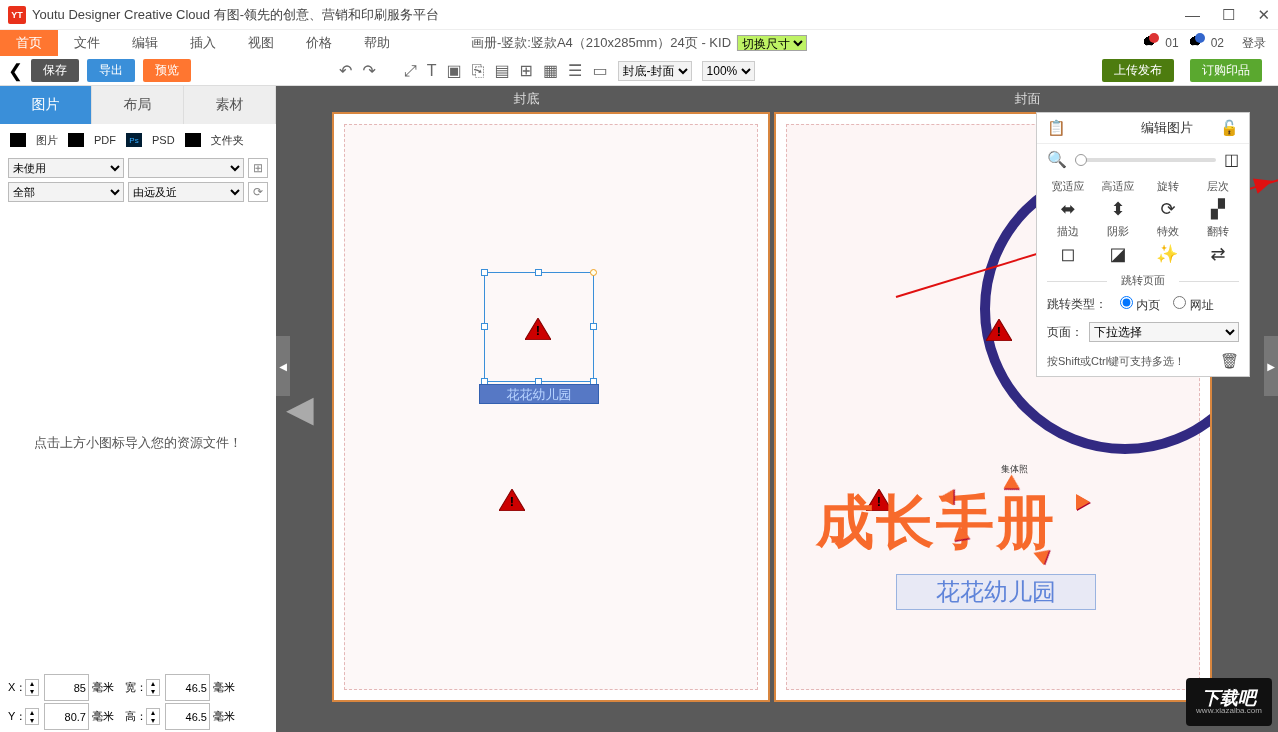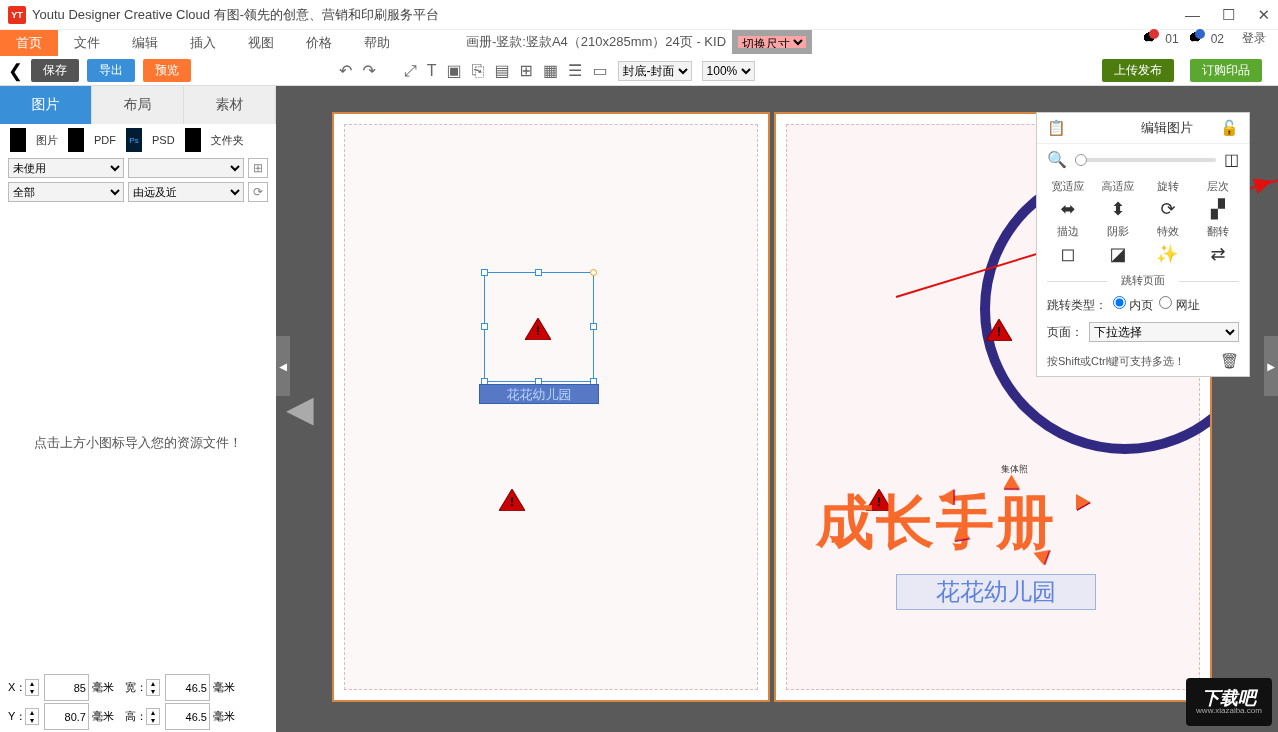--- a/index.html
+++ b/index.html
@@ -1,25 +1,25 @@
 <!DOCTYPE html>
 <html><head>
 <meta charset="utf-8">
 <style>
 * { margin: 0; padding: 0; box-sizing: border-box; font-family: "Microsoft YaHei", Arial, sans-serif; }
 body { width: 1278px; height: 732px; background: #fff; overflow: hidden; position: relative; }
 .titlebar { height: 30px; display: flex; align-items: center; padding: 0 8px; background: #fff; border-bottom: 1px solid #eee; }
 .titlebar .logo { width: 18px; height: 18px; background: #e9311b; color: #fff; font-size: 9px; display: flex; align-items: center; justify-content: center; margin-right: 6px; border-radius: 2px; font-weight: bold;}
 .titlebar .title { font-size: 13px; color: #444; }
 .titlebar .win-controls { margin-left: auto; display: flex; gap: 22px; font-size: 15px; color: #555; }
-.menubar { height: 26px; display: flex; align-items: flex-start; background: #fff; position: relative; }
+.menubar { height: 26px; display: flex; align-items: center; background: #fff; position: relative; }
 .menubar .menu-item { padding: 0 16px; font-size: 13px; color: #555; line-height: 26px; cursor: pointer; }
 .menubar .menu-item.active { background: #ff7630; color: #fff; }
 .menubar .doc-title { position: absolute; left: 50%; transform: translateX(-50%); font-size: 13px; color: #555; display: flex; align-items: center; gap: 6px;}
-.menubar .doc-title select { font-size: 12px; height:24px; background:#fca5a5; border:6px solid #a3a3a3;}
+.menubar .doc-title select { font-size: 12px; height:16px; background:#bef264; border:1px solid #a3a3a3;}
 .menubar .right-status { margin-left: auto; display: flex; align-items: center; gap: 8px; padding-right: 12px; font-size: 12px; color: #555;}
 .penguin { width:16px; height:16px; display:inline-block; background: radial-gradient(circle at 50% 40%, #000 40%, transparent 41%); position:relative;}
 .penguin::after{content:'';position:absolute;bottom:0;left:2px;width:12px;height:6px;background:#fff;border-radius:50%;}
 .penguin.red::before{content:'';position:absolute;top:-2px;right:-2px;width:10px;height:10px;border-radius:50%;background:#d33;}
 .penguin.blue::before{content:'';position:absolute;top:-2px;right:-2px;width:10px;height:10px;border-radius:50%;background:#36c;}
 .toolbar { height: 30px; display: flex; align-items: center; background: #fff; border-bottom: 1px solid #ddd; padding: 0 8px; }
 .toolbar .back-icon { font-size: 18px; margin-right: 8px; cursor: pointer; }
 .toolbar .btn { padding: 3px 12px; font-size: 12px; color: #fff; border-radius: 2px; margin-right: 8px; cursor: pointer; }
 .toolbar .btn-save { background: #545454; }
 .toolbar .btn-export { background: #3a8fd9; }
@@ -29,21 +29,21 @@
 .toolbar select { font-size: 12px; height:20px; background:#f3f3f3; border:1px solid #ccc;}
 .toolbar .right-btns { margin-left: auto; display: flex; gap: 8px; }
 .toolbar .btn-upload { background: #4d7c0f; margin-left: 25px; }
 .toolbar .btn-order { background: #5aa82f; }
 .main { display: flex; height: calc(732px - 86px); }
 .left-panel { width: 276px; background: #fff; display: flex; flex-direction: column; position:relative;}
 .left-tabs { display: flex; height: 38px; }
 .left-tabs .tab { flex: 1; display: flex; align-items: center; justify-content: center; font-size: 14px; color: #555; background: #eee; border-right:1px solid #ddd; cursor: pointer; }
 .left-tabs .tab.active { background: #3a8fd9; color: #fff; }
 .res-row { height: 32px; display: flex; align-items: center; gap: 10px; padding: 0 10px; font-size: 11px; color: #333;}
-.res-row .ricon{width:16px;height:24px;background:#000;display:inline-block;}
+.res-row .ricon{width:16px;height:14px;background:#000;display:inline-block;}
 .res-row .ricon.ps{background:#001d33;color:#3af;font-size:8px;display:flex;align-items:center;justify-content:center;}
 .filter-row { display: flex; gap: 4px; padding: 2px 8px; }
 .filter-row select { flex:1; font-size: 11px; height:20px; background:#f3f3f3; border:1px solid #bbb;}
 .filter-row .square{width:20px;height:20px;border:1px solid #bbb;display:flex;align-items:center;justify-content:center;font-size:12px;color:#888;}
 .placeholder-text { text-align: center; font-size: 13px; color: #555; margin-top: 230px; padding:0 20px;}
 .coords { position: absolute; bottom: 2px; left: 8px; display: grid; grid-template-columns: 14px 16px 45px 30px 18px 16px 45px 30px; gap: 2px 3px; font-size: 11px; align-items:center;}
 .coords input { width: 100%; font-size: 11px; height:27px; border:1px solid #bbb; text-align:right; padding-right:2px;}
 .coords .spin{width:14px;height:17px;border:1px solid #bbb;font-size:8px;display:flex;flex-direction:column;}
 .coords .spin div{flex:1;text-align:center;line-height:7px;}
 .canvas-area { flex: 1; background: #5a5a5a; position: relative; overflow: hidden; }
@@ -75,21 +75,21 @@
 .edit-panel .panel-header { display: flex; align-items: center; justify-content: space-between; padding: 6px 10px; border-bottom:1px solid #eee;}
 .edit-panel .panel-row { display: flex; align-items: center; padding: 6px 10px; gap: 8px; }
 .edit-panel .slider { flex: 1; height: 4px; background: #ddd; position: relative; border-radius:2px;}
 .edit-panel .slider .thumb{position:absolute;left:0;top:-4px;width:12px;height:12px;border-radius:50%;background:#fff;border:1px solid #999;}
 .edit-panel .tool-grid { display: grid; grid-template-columns: repeat(4,1fr); text-align: center; padding: 4px 6px; gap: 4px 0;}
 .edit-panel .tool-grid .tg-label{font-size:11px;color:#555;}
 .edit-panel .tool-grid .tg-icon{font-size:18px;cursor:pointer;height:22px;display:flex;align-items:center;justify-content:center;}
 .edit-panel .section-title{text-align:center;font-size:11px;color:#555;padding:4px 0;position:relative;}
 .edit-panel .section-title::before,.edit-panel .section-title::after{content:'';position:absolute;top:50%;width:60px;height:1px;background:#ddd;}
 .edit-panel .section-title::before{left:10px}.edit-panel .section-title::after{right:10px}
-.edit-panel .radio-row{display:flex;align-items:center;gap:6px;padding:4px 10px;font-size:12px;}
+.edit-panel .radio-row{display:flex;gap:13px;padding:4px 10px;font-size:12px;}
 .edit-panel .page-row{display:flex;align-items:center;gap:6px;padding:4px 10px;font-size:12px;}
 .edit-panel select{flex:1;font-size:12px;height:20px;background:#f6f6f6;border:1px solid #bbb;}
 .edit-panel .hint{padding:6px 10px;font-size:11px;color:#555;display:flex;align-items:center;justify-content:space-between;}
 .watermark { position: absolute; right: 6px; bottom: 6px; width: 86px; height: 48px; background: #111; color: #fff; font-size: 18px; font-style: italic; font-weight: bold; display: flex; flex-direction:column; align-items: center; justify-content: center; border-radius: 4px; z-index:30; line-height:1;}
 .watermark .sub{font-size:8px;font-weight:normal;color:#aaa;font-style:normal;}
 .orange-cursor{position:absolute;width:0;height:0;border:8px solid transparent;border-left:14px solid #f76a2c;filter:drop-shadow(1px 1px 0 #a03);}
 </style>
 </head>
 <body>
 
@@ -205,20 +205,24 @@
         <div class="spin">
           <div>▴</div>
           <div>▾</div>
         </div>
         <input value="46.5" style="">
         <span>毫米</span>
     </div>
   </div>
 
   <div class="canvas-area">
+    <div class="spread-labels">
+      <div>封底</div>
+      <div>封面</div>
+    </div>
     <div class="nav-arrow nav-left">◀</div>
 
     <div class="spread">
       <div class="page">
         <div class="page-inner"></div>
         <div class="selbox">
           <div class="handle h-tl"></div>
             <div class="handle h-tm"></div>
             <div class="handle h-tr"></div>
           <div class="handle h-ml"></div>

